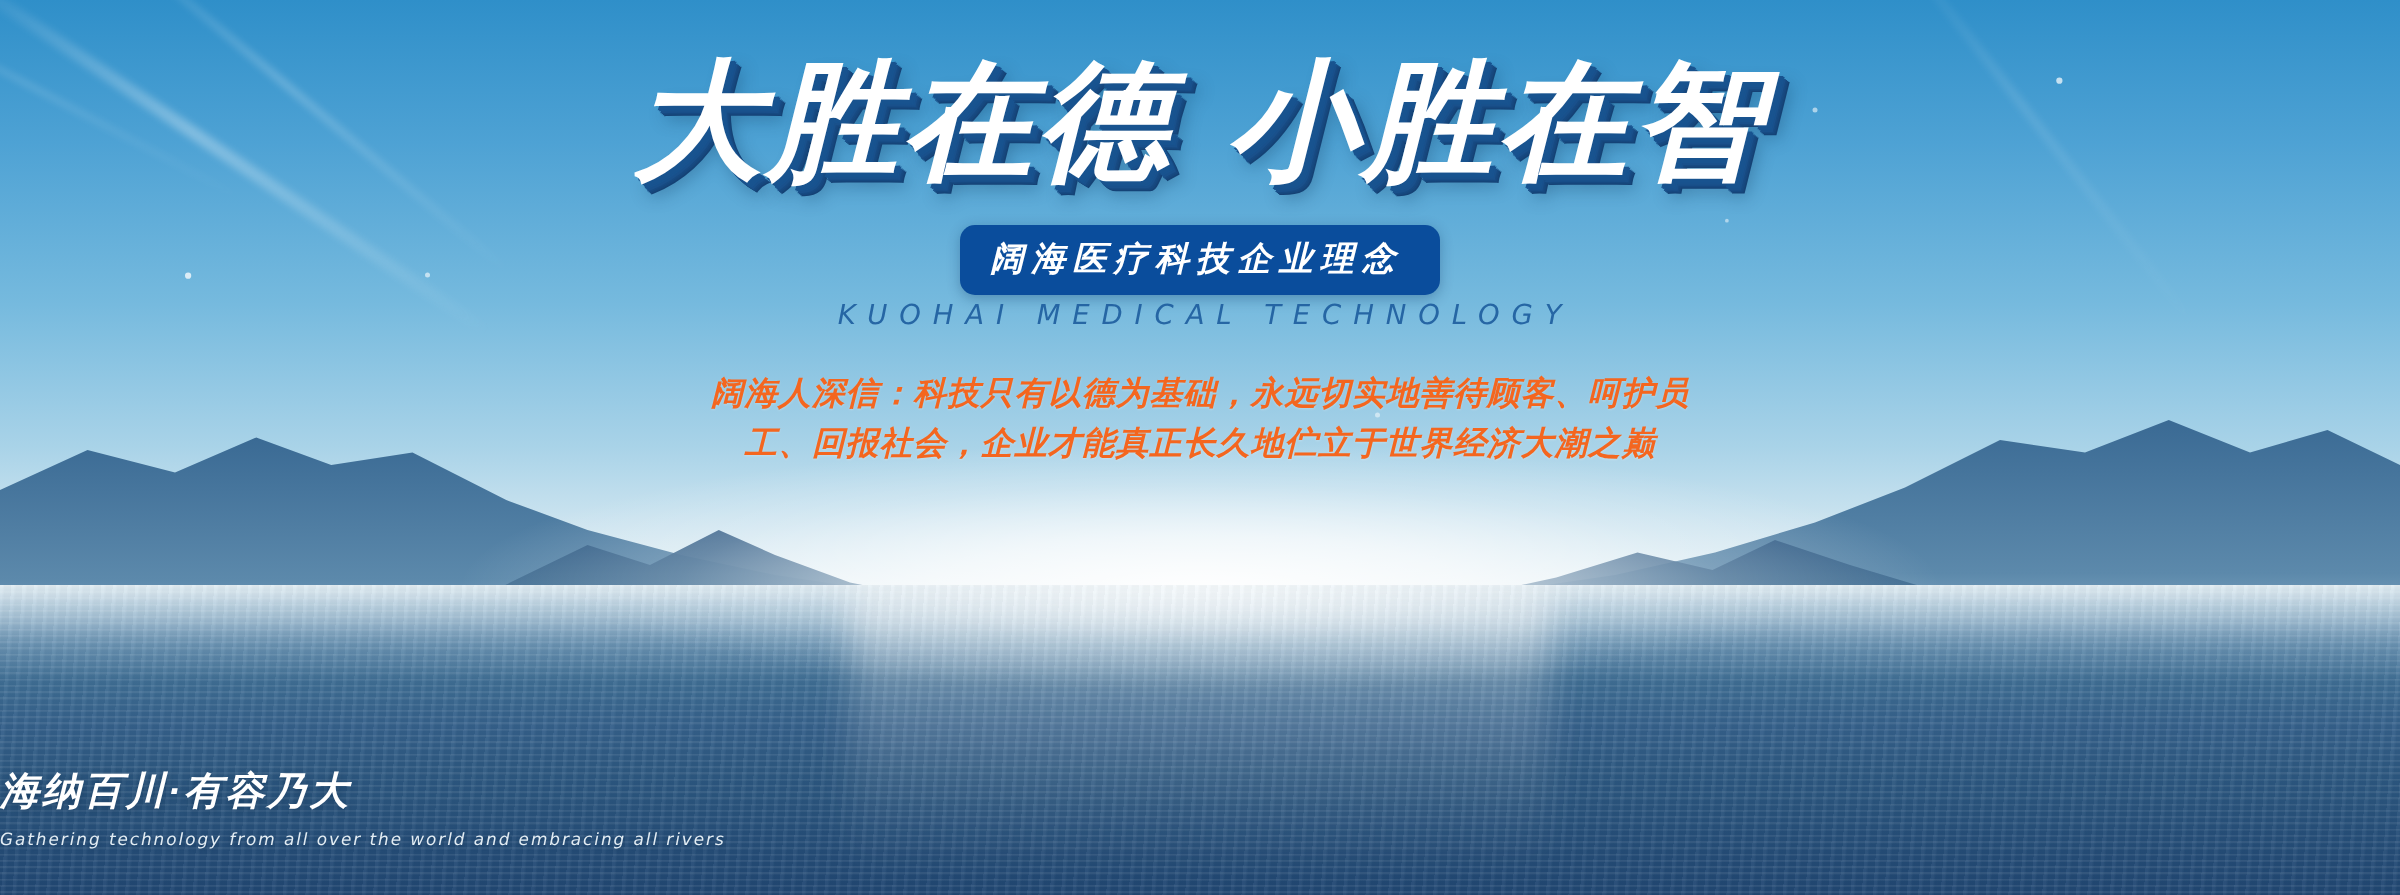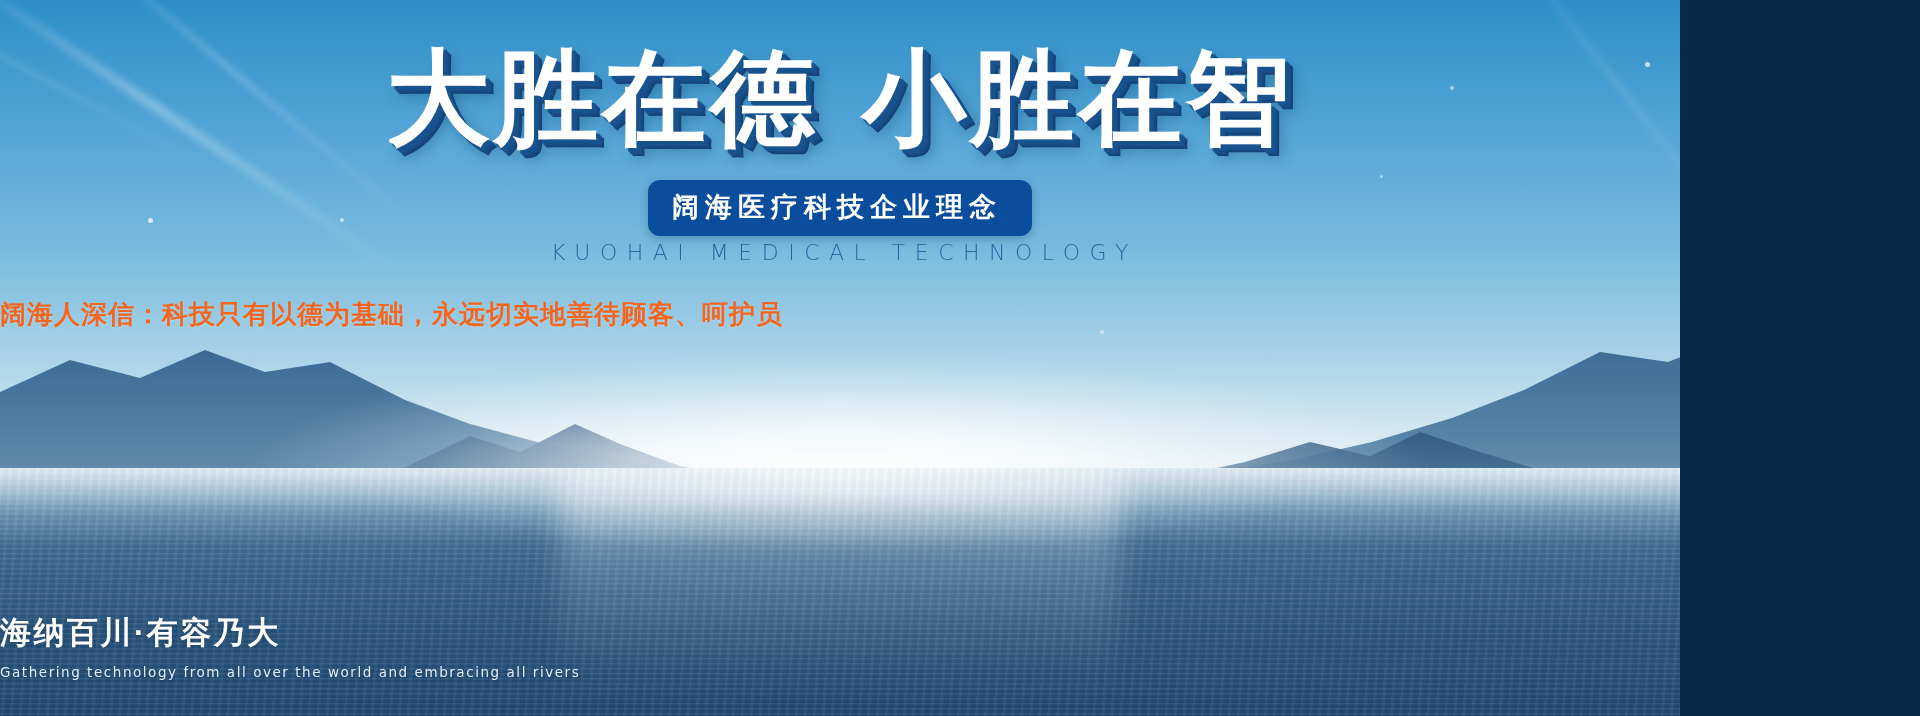--- a/index.html
+++ b/index.html
@@ -2,22 +2,23 @@
 <html><head>
 <meta charset="utf-8">
 <style>
   html,body{margin:0;padding:0;}
   body{
     width:1920px;height:716px;overflow:hidden;
     font-family:"Liberation Sans","DejaVu Sans",sans-serif;
     background:#0b2a4a;
   }
   #banner{
-    position:relative;width:1680px;height:716px;overflow:hidden;
+    position:relative;width:1920px;height:716px;overflow:hidden;
     background:linear-gradient(180deg,#2f8fc9 0%,#4ea2d4 16%,#76bade 34%,#a9d3e8 50%,#d3e7f1 60%,#e9f2f6 66%,#dfe9ee 70%,#9ab6c9 74%,#4b7fa6 78%,#2f608a 84%,#24527a 92%,#1d466b 100%);
+    font-style:italic;
   }
 
   
   .streak{position:absolute;background:linear-gradient(90deg,rgba(255,255,255,0) 0%,rgba(255,255,255,.55) 45%,rgba(255,255,255,0) 100%);filter:blur(3px);transform-origin:left center;}
   .s1{left:-40px;top:-30px;width:520px;height:10px;transform:rotate(34deg);opacity:.55;}
   .s2{left:80px;top:-60px;width:430px;height:6px;transform:rotate(40deg);opacity:.40;}
   .s3{left:-120px;top:-10px;width:360px;height:4px;transform:rotate(28deg);opacity:.30;}
   .s4{left:1500px;top:-70px;width:420px;height:7px;transform:rotate(52deg);opacity:.20;}
 
   .spark{position:absolute;background:#fff;border-radius:50%;filter:blur(.6px);}
@@ -84,21 +85,21 @@
   }
 
   .entitle{
     position:absolute;left:0;right:0;top:240px;text-align:center;
     color:#1f5fa0;font-size:22px;letter-spacing:9.5px;font-weight:300;
     font-family:"DejaVu Sans","Liberation Sans",sans-serif;
     text-indent:9px;opacity:.92;
   }
 
   .creed{
-    position:absolute;left:0;right:0;top:294px;
+    position:absolute;left:0;right:0;top:294px;text-align:center;
     color:#f4661f;font-size:26px;font-weight:bold;line-height:40px;letter-spacing:1px;
   }
   .creed div{text-shadow:0 1px 2px rgba(255,255,255,.25);}
 
   .motto{
     position:absolute;left:0;right:0;bottom:62px;text-align:left;
     color:#ffffff;font-size:31px;font-weight:bold;letter-spacing:2.5px;
     text-shadow:0 2px 7px rgba(12,44,76,.55);
   }
   .motto-en{
@@ -182,19 +183,20 @@
     </div>
 
     <div class="badge-wrap">
       <span class="badge">阔海医疗科技企业理念</span>
     </div>
 
     <div class="entitle">KUOHAI MEDICAL TECHNOLOGY</div>
 
     <div class="creed">
       <div>阔海人深信：科技只有以德为基础，永远切实地善待顾客、呵护员</div>
+      <div>工、回报社会，企业才能真正长久地伫立于世界经济大潮之巅</div>
     </div>
 
     <div class="motto">海纳百川·有容乃大</div>
     <div class="motto-en">Gathering technology from all over the world and embracing all rivers</div>
 
   </div>
 </div>
 
 </body></html>

